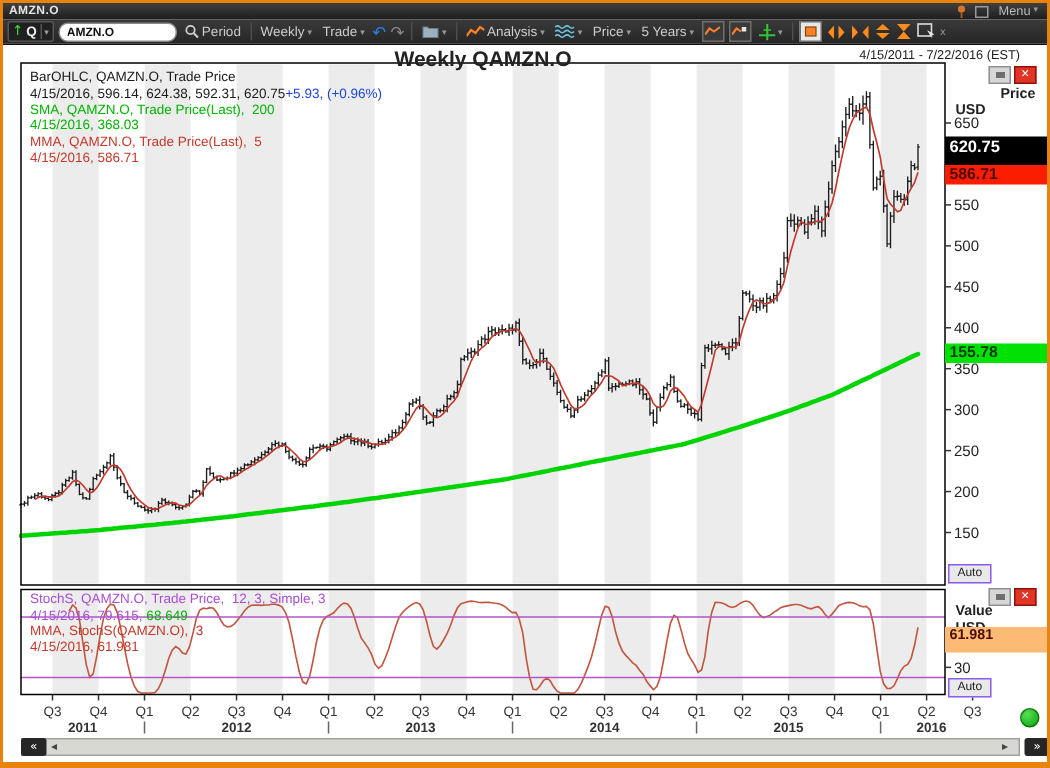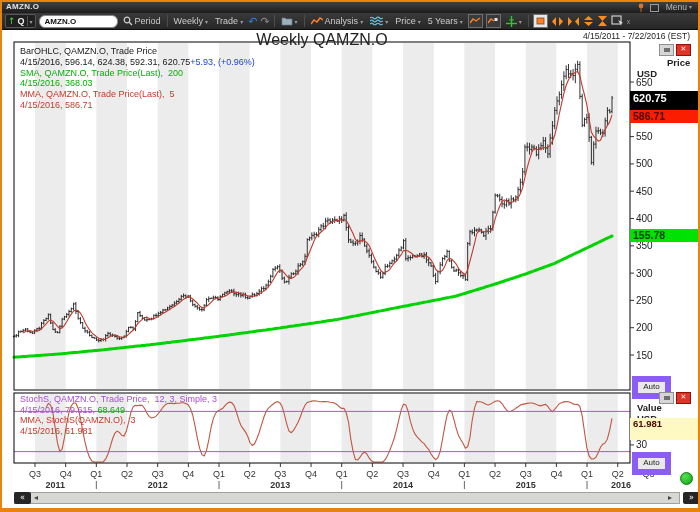--- a/index.html
+++ b/index.html
@@ -27,28 +27,28 @@
   .tb-btn{display:flex;align-items:center;gap:2px;padding:0 2px;cursor:pointer;}
   .caret{font-family:"DejaVu Sans",sans-serif;font-size:6px;color:#9a9a9a;}
   .tb-div{width:1px;height:12px;background:#4d4d4d;margin:0 1px;}
   .glyph{font-family:"DejaVu Sans",sans-serif;}
   .boxicon{width:13px;height:12px;background:#3a3a3a;border:1px solid #6e6e6e;
     display:flex;align-items:center;justify-content:center;}
   
   .content{position:absolute;left:0;top:30px;width:700px;height:482px;background:#fff;z-index:1;}
   #chart-svg{position:absolute;left:0;top:0;z-index:2;pointer-events:none;}
   .hdr-title{position:absolute;left:0;top:31px;width:644px;text-align:center;z-index:3;
-    font-size:16px;font-weight:normal;color:#222;}
-  .hdr-range{position:absolute;right:10px;top:31px;z-index:3;font-size:8.5px;color:#222;}
+    font-size:14px;font-weight:bold;color:#222;}
+  .hdr-range{position:absolute;right:20px;top:31px;z-index:3;font-size:8.5px;color:#222;}
   .legend{position:absolute;z-index:6;font-size:9px;line-height:10.8px;white-space:pre;}
   .axis-badge{position:absolute;left:630px;width:68px;z-index:6;font-weight:bold;
     text-align:left;padding-left:3px;box-sizing:border-box;}
   .axlabel{position:absolute;z-index:6;font-size:9.5px;font-weight:bold;color:#222;}
   .auto-btn{position:absolute;left:632px;width:27px;height:11px;z-index:7;background:#e9e9e9;
-    border:6px solid #8b5cf6;font-size:8px;color:#222;text-align:center;line-height:10px;cursor:pointer;}
+    border:1px solid #8b5cf6;font-size:8px;color:#222;text-align:center;line-height:10px;cursor:pointer;}
   .panelbtns{position:absolute;z-index:7;display:flex;gap:2px;}
   .pb-min{width:13px;height:10px;background:#d6d6d6;border:1px solid #909090;
     display:flex;align-items:center;justify-content:center;cursor:pointer;}
   .pb-min i{display:block;width:6px;height:4px;background:#6e6e6e;}
   .pb-close{width:13px;height:10px;background:#e03426;border:1px solid #8e1206;color:#fff;
     font-size:7px;line-height:9px;text-align:center;cursor:pointer;font-family:"DejaVu Sans",sans-serif;}
   .plot-hit{position:absolute;left:14px;top:42px;width:616px;height:421px;z-index:4;cursor:crosshair;}
   .green-dot{position:absolute;left:680px;top:472px;width:11px;height:11px;border-radius:50%;
     background:radial-gradient(circle at 35% 30%,#52e252,#12a012);border:1px solid #0a7a0a;z-index:7;}
   
@@ -326,21 +326,21 @@
     <span class="pb-min">
         <i></i>
       </span>
     <span class="pb-close">✕</span>
   </div>
 
   <div id="badges">
       <div class="axis-badge" style="top: 90.9705px; height: 24px; line-height: 14px; background: rgb(0, 0, 0); color: rgb(255, 255, 255); font-size: 11px;">620.75</div>
       <div class="axis-badge" style="top: 110.056px; height: 13px; line-height: 13px; background: rgb(251, 29, 0); color: rgb(74, 11, 0); font-size: 10.5px;">586.71</div>
       <div class="axis-badge" style="top: 229.456px; height: 13px; line-height: 13px; background: rgb(0, 225, 4); color: rgb(6, 59, 6); font-size: 10.5px;">155.78</div>
-      <div class="axis-badge" style="top: 417.983px; height: 22px; line-height: 11px; background: #fef9c3; color: rgb(74, 11, 0); font-size: 9.5px;">61.981</div>
+      <div class="axis-badge" style="top: 417.983px; height: 17px; line-height: 11px; background: #fdba74; color: rgb(74, 11, 0); font-size: 9.5px;">61.981</div>
     </div>
   <div class="green-dot"></div>
 
   <div class="scrollrow">
     <div class="scr-track"></div>
     <div class="scr-first glyph">«</div>
     <span class="scr-arrow glyph" style="left:31px;">◂</span>
     <span class="scr-arrow glyph" style="left:665px;">▸</span>
     <div class="scr-last glyph">»</div>
   </div>

